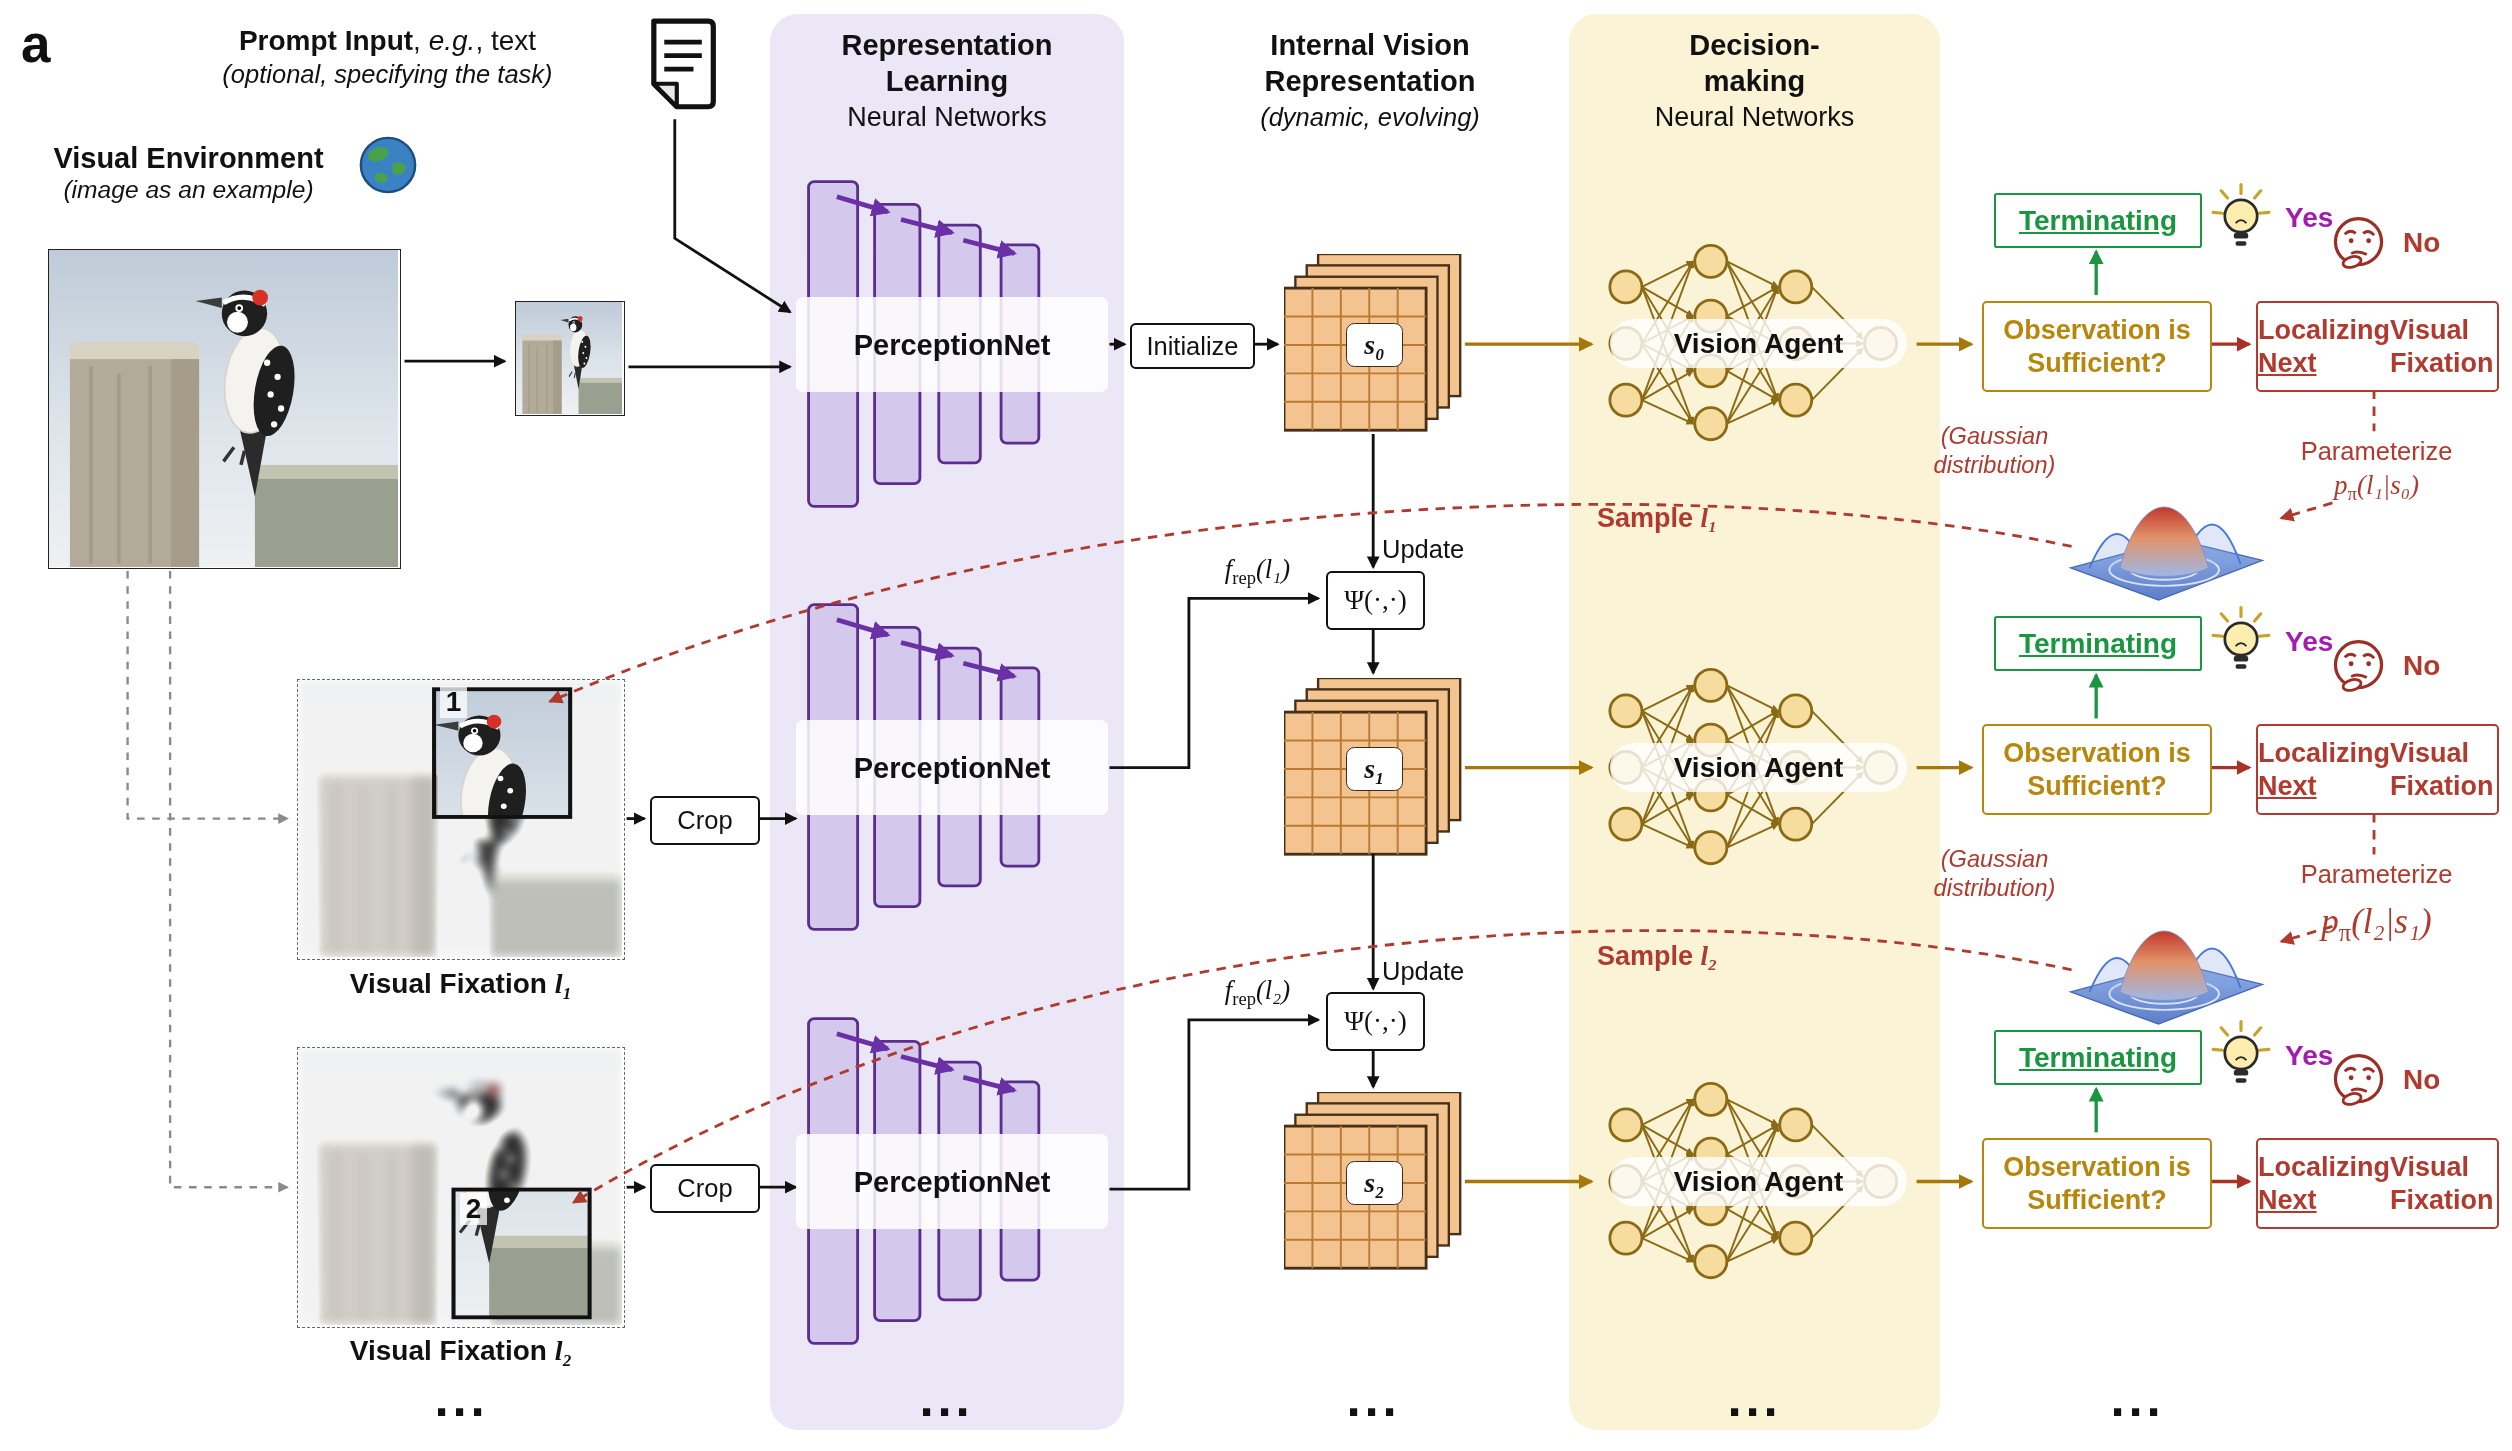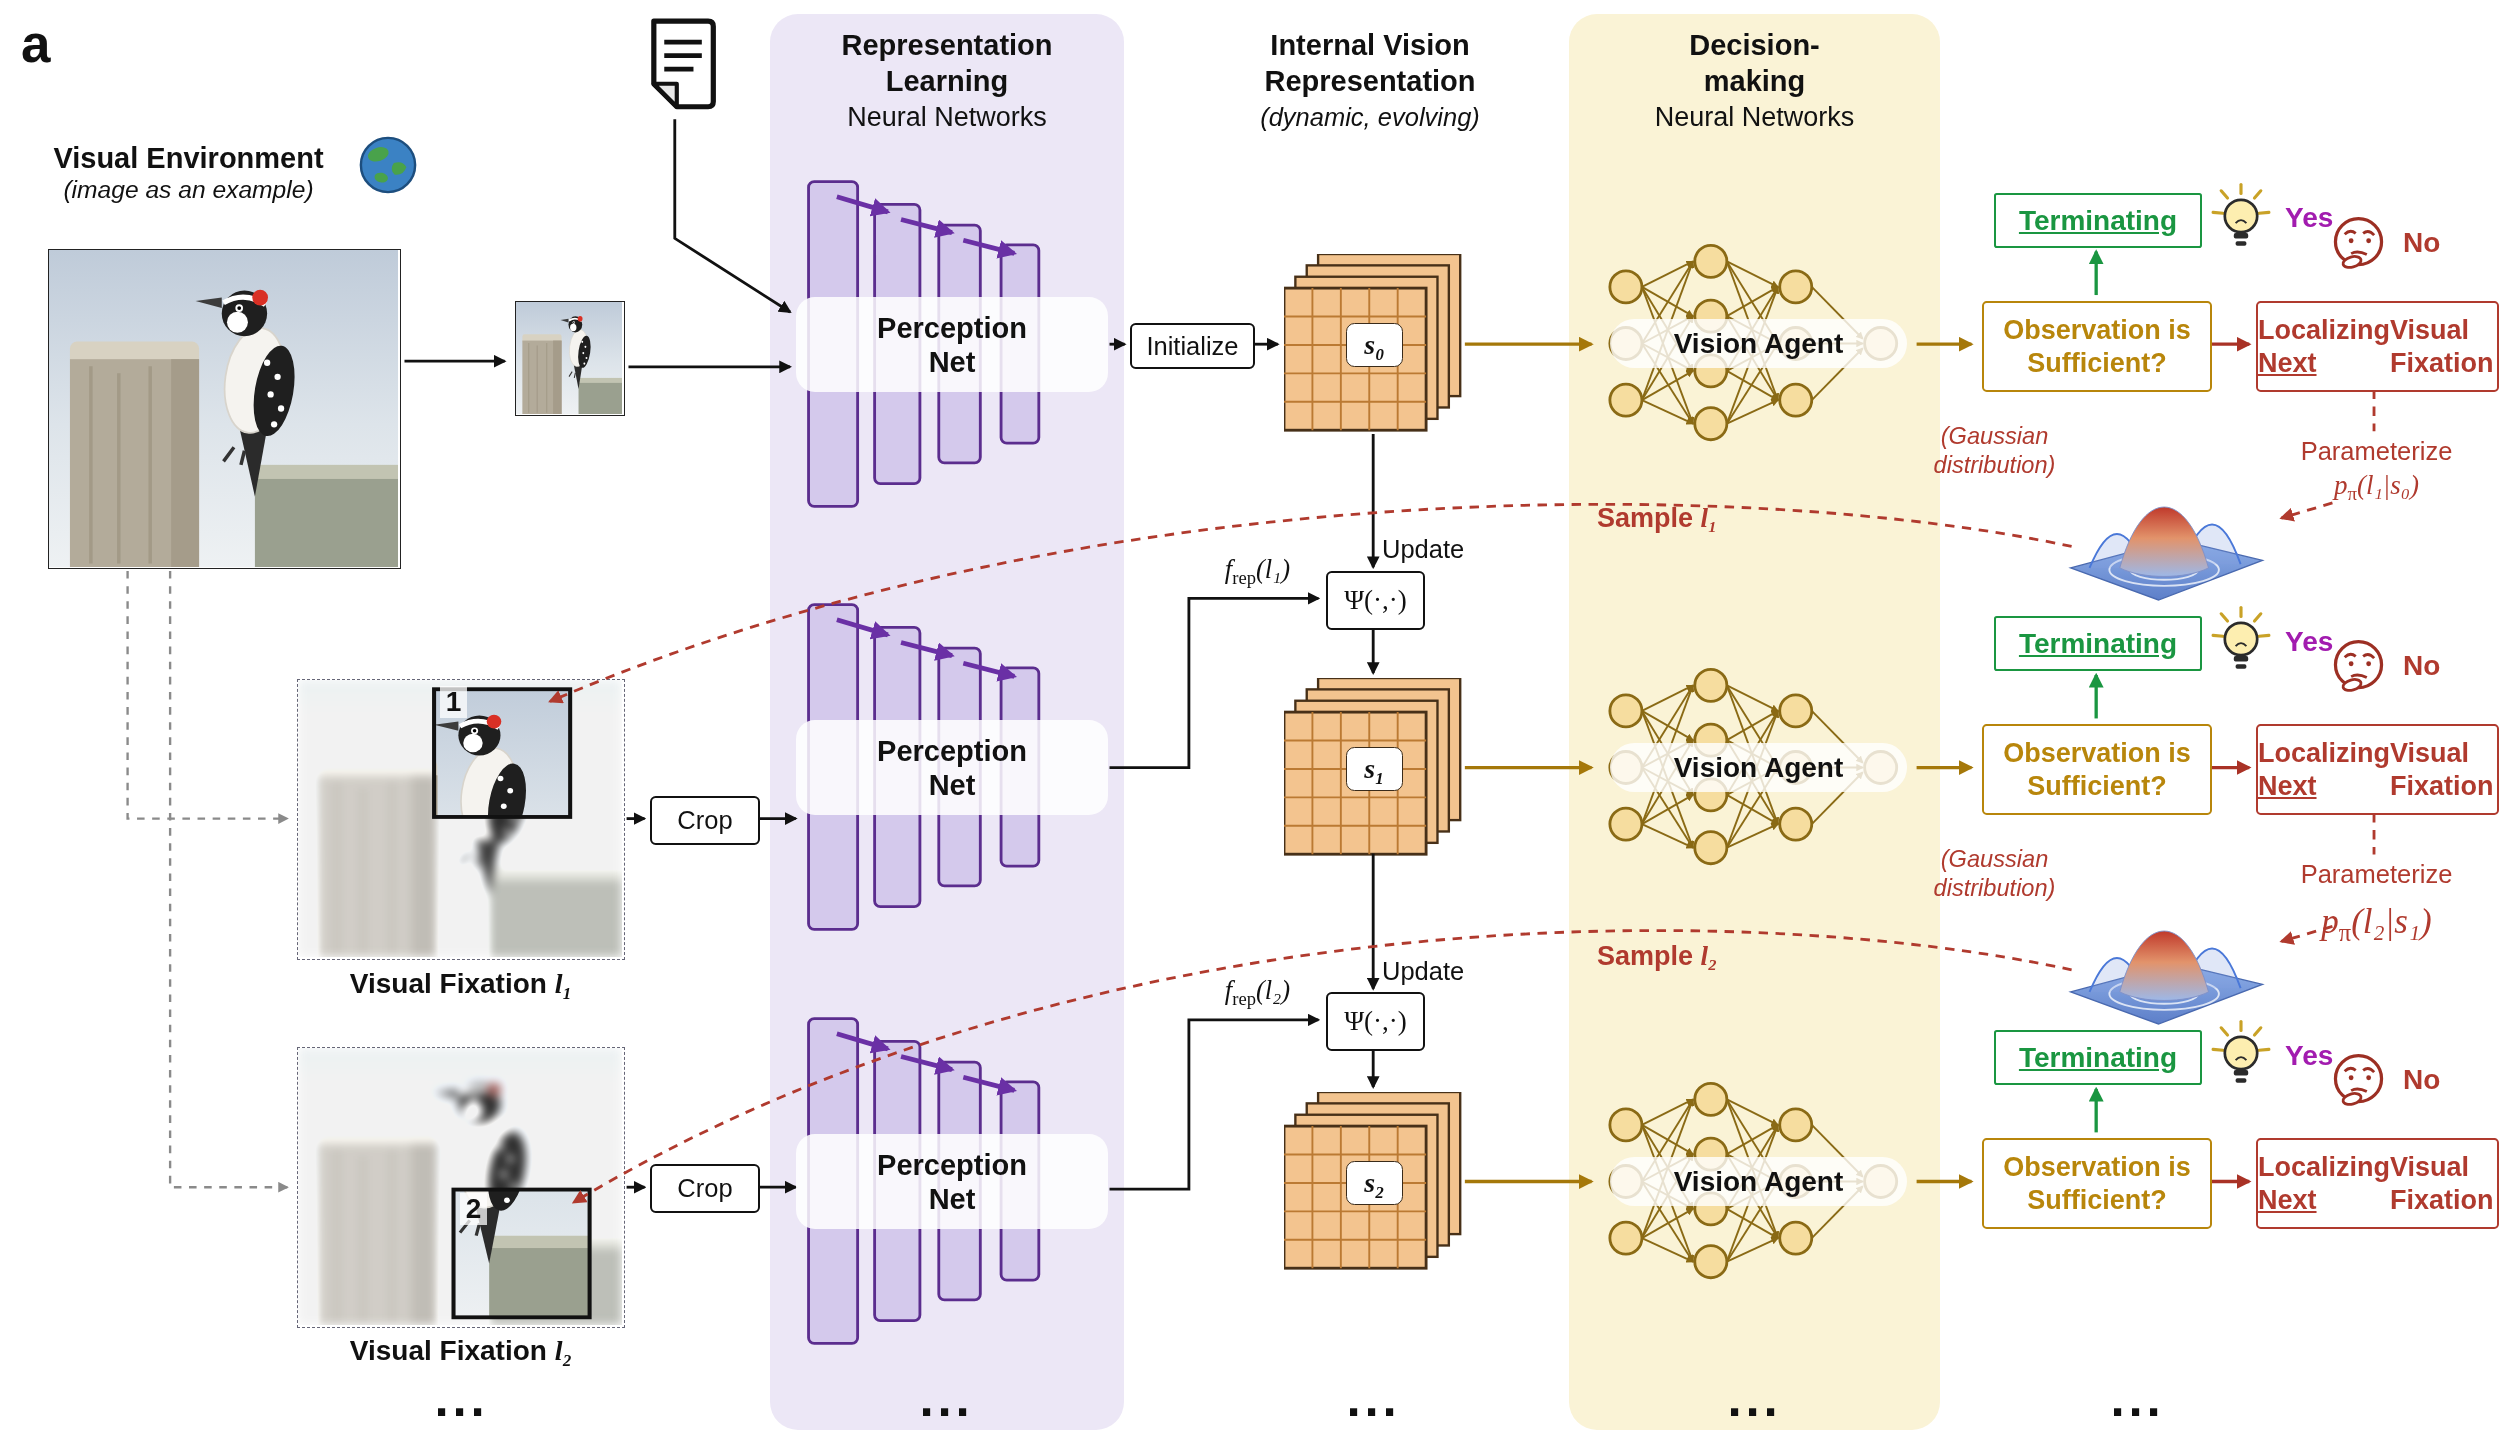--- a/index.html
+++ b/index.html
@@ -8,21 +8,21 @@
   .abs{position:absolute}
   .ctr{text-align:center}
   .b{font-weight:bold}
   .i{font-style:italic}
   .serif{font-family:"Liberation Serif",serif}
   .u{text-decoration:underline}
   .z1{z-index:1}.z2{z-index:2}.z3{z-index:3}.z4{z-index:4}
   .panel{border-radius:28px}
   .wbox{background:#fff;border:2.8px solid #111;border-radius:5.7px;display:flex;
         align-items:center;justify-content:center;font-size:25.5px}
-  .band{background:rgba(255,255,255,.85);border-radius:19px;display:flex;flex-direction:column;
+  .band{background:rgba(255,255,255,.85);border-radius:7px;display:flex;
         align-items:center;justify-content:center;font-weight:bold;font-size:29px;line-height:34px}
   .valabel{background:rgba(255,255,255,.8);border-radius:24.6px;display:flex;align-items:center;
         justify-content:center;font-weight:bold;font-size:28px}
   .term{background:#fff;border:2.8px solid #1a9641;color:#1a9641;font-weight:bold;font-size:28px;
         display:flex;align-items:center;justify-content:center;border-radius:2.8px}
   .obox{background:#fff;border:2.8px solid #b8860b;color:#b8860b;font-weight:bold;font-size:27px;
         border-radius:4.7px;display:flex;flex-direction:column;align-items:center;justify-content:center;line-height:33px}
   .rbox{background:#fff;border:2.8px solid #b03a2e;color:#b03a2e;font-weight:bold;font-size:27px;
         border-radius:4.7px;display:flex;flex-direction:row;align-items:center;justify-content:center;line-height:33px}
   .red{color:#b03a2e}.green{color:#a21caf}
@@ -275,20 +275,24 @@
       <path d="M 2468 532 L 2414 548" marker-end="url(#m-red)"></path>
       <path d="M 2192 578 C 1850 505, 1150 498, 582 742" marker-end="url(#m-red)"></path>
       <path d="M 2512 860 V 904"></path>
       <path d="M 2468 980 L 2414 996" marker-end="url(#m-red)"></path>
       <path d="M 2192 1026 C 1850 952, 1150 946, 607 1272" marker-end="url(#m-red)"></path>
     </g>
   </svg>
 
   <div class="abs z4 b" style="left:21px;top:13.2px;font-size:53px">a</div>
 
+  <div class="abs z4 ctr" style="left:142px;top:24.6px;width:491px;font-size:28px">
+    <span class="b">Prompt Input</span><span>, </span><span class="i">e.g.</span><span>, text</span>
+    <div class="i" style="font-size:25.5px;margin-top:3.8px">(optional, specifying the task)</div>
+  </div>
   <svg class="abs z4" style="left:645px;top:17px" width="74" height="96" viewBox="0 0 70 92">
       <use href="#docicon"></use>
     </svg>
 
   <div class="abs z4 ctr" style="left:28px;top:142px;width:321px">
     <div class="b" style="font-size:29px">Visual Environment</div>
     <div class="i" style="font-size:24.6px;margin-top:1px">(image as an example)</div>
   </div>
   <svg class="abs z4" style="left:357px;top:134px" width="62" height="62" viewBox="0 0 64 64">
       <use href="#globe"></use>

